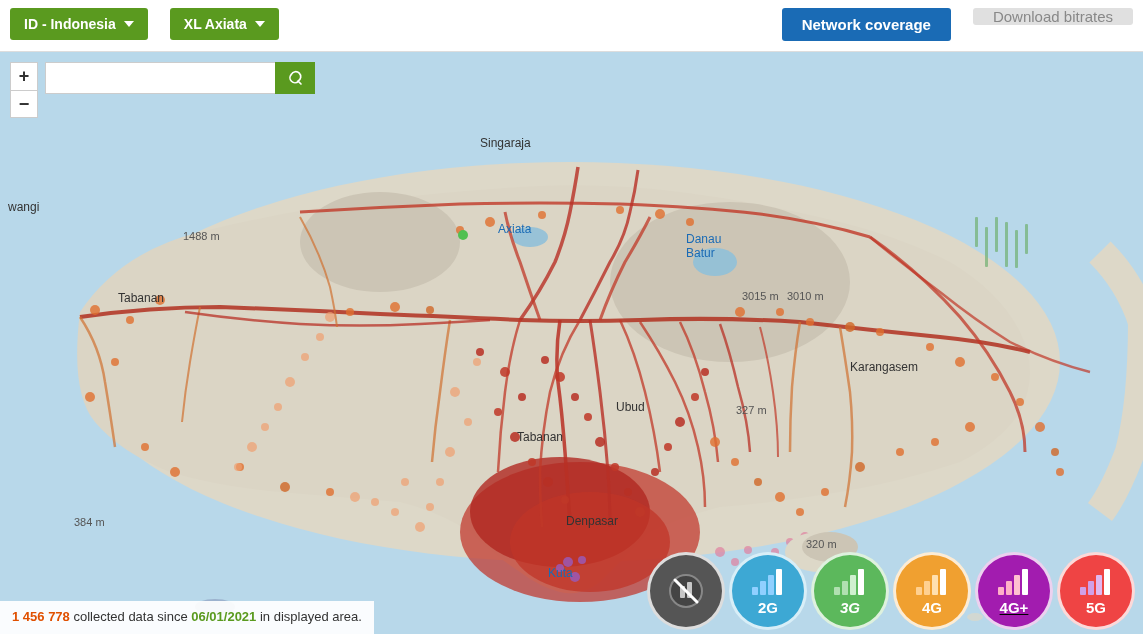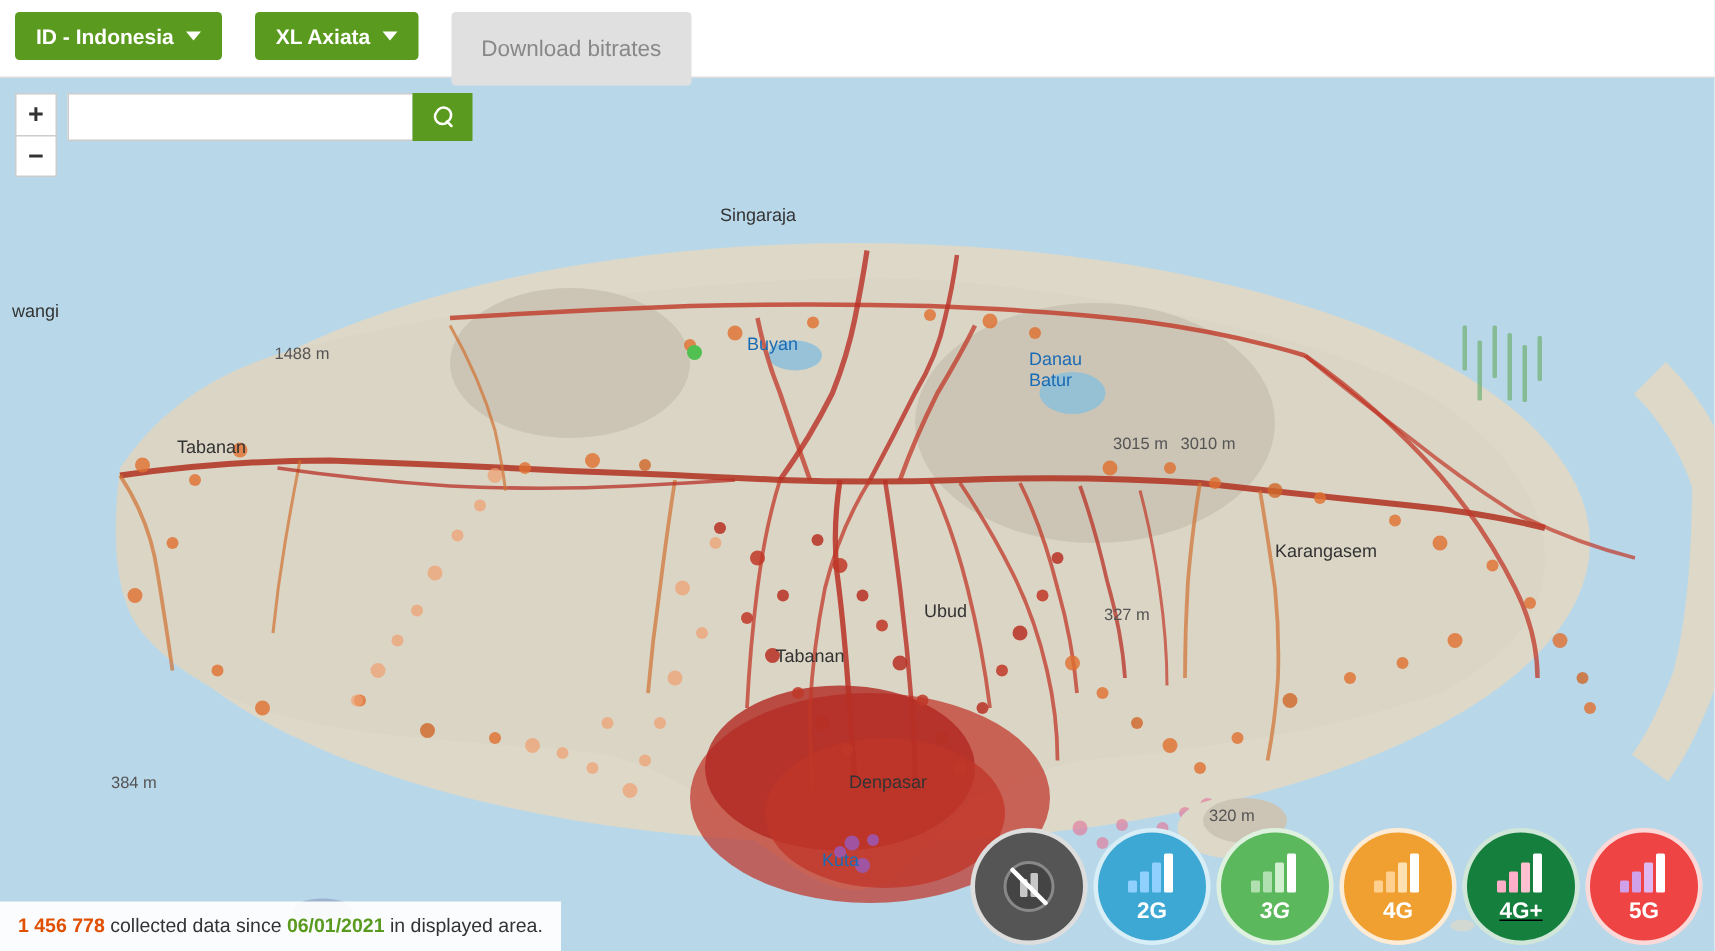--- a/index.html
+++ b/index.html
@@ -45,21 +45,21 @@
       font-size: 15px;
       cursor: pointer;
       border-radius: 3px;
       font-weight: bold;
       margin-left: auto;
     }
     .download-btn {
       background: #e0e0e0;
       color: #888;
       border: none;
-      padding: 16px 20px;
+      padding: 0 20px;
       font-size: 15px;
       cursor: pointer;
       border-radius: 3px;
     }
 
     
     #map-container {
       position: relative;
       width: 1143px;
       height: 582px;
@@ -198,20 +198,21 @@
   <button class="dropdown-btn">
     <span>ID - Indonesia</span>
     <span class="arrow"></span>
   </button>
 
   <button class="dropdown-btn">
     <span>XL Axiata</span>
     <span class="arrow"></span>
   </button>
 
+  <button class="network-coverage-btn">Network coverage</button>
 
   <button class="download-btn">Download bitrates</button>
 </div>
 
 <div id="map-container">
 
   <svg id="map-svg" viewBox="0 0 1143 582" xmlns="http://www.w3.org/2000/svg">
 
     <rect width="1143" height="582" fill="#b8d8ea"></rect>
 
@@ -399,21 +400,21 @@
       <svg class="search-icon-svg" viewBox="0 0 24 24">
         <path d="M21 21l-4.35-4.35m0 0A7.5 7.5 0 1 0 6.5 6.5a7.5 7.5 0 0 0 10.6 10.6z" stroke="white" stroke-width="2.5" fill="none" stroke-linecap="round"></path>
       </svg>
     </button>
   </div>
 
   <div style="position:absolute;top:0;left:0;width:100%;height:100%;pointer-events:none;">
     <span class="place-label" style="left:8px;top:148px">wangi</span>
     <span class="place-label" style="left:118px;top:239px">Tabanan</span>
     <span class="place-label" style="left:480px;top:84px">Singaraja</span>
-    <span class="place-label blue" style="left:498px;top:170px">Buyan</span>
+    <span class="place-label blue" style="left:498px;top:170px">Axiata</span>
     <span class="place-label blue" style="left:686px;top:180px;line-height:1.2">Danau<br>Batur</span>
     <span class="place-label" style="left:850px;top:308px">Karangasem</span>
     <span class="place-label" style="left:517px;top:378px">Tabanan</span>
     <span class="place-label" style="left:616px;top:348px">Ubud</span>
     <span class="place-label" style="left:566px;top:462px">Denpasar</span>
     <span class="place-label blue" style="left:548px;top:514px">Kuta</span>
 
     <span class="elev-label" style="left:183px;top:178px">1488 m</span>
     <span class="elev-label" style="left:742px;top:238px">3015 m</span>
     <span class="elev-label" style="left:787px;top:238px">3010 m</span>
@@ -465,21 +466,21 @@
     <div class="net-icon" style="background:#f0a030;" title="4G">
       <svg width="36" height="30" viewBox="0 0 36 30">
         <rect x="2" y="20" width="6" height="8" rx="1" fill="#ffd090"></rect>
         <rect x="10" y="14" width="6" height="14" rx="1" fill="#ffd090"></rect>
         <rect x="18" y="8" width="6" height="20" rx="1" fill="#ffe0b0"></rect>
         <rect x="26" y="2" width="6" height="26" rx="1" fill="#fff"></rect>
       </svg>
       <span class="net-icon-label">4G</span>
     </div>
 
-    <div class="net-icon" style="background:#15803d;text-decoration:underline;" title="4G+">
+    <div class="net-icon" style="background:#a21caf;text-decoration:underline;" title="4G+">
       <svg width="36" height="30" viewBox="0 0 36 30">
         <rect x="2" y="20" width="6" height="8" rx="1" fill="#ffb0c8"></rect>
         <rect x="10" y="14" width="6" height="14" rx="1" fill="#ffb0c8"></rect>
         <rect x="18" y="8" width="6" height="20" rx="1" fill="#ffc0d0"></rect>
         <rect x="26" y="2" width="6" height="26" rx="1" fill="#fff"></rect>
       </svg>
       <span class="net-icon-label">4G+</span>
     </div>
 
     <div class="net-icon" style="background:#ef4444;" title="5G">

